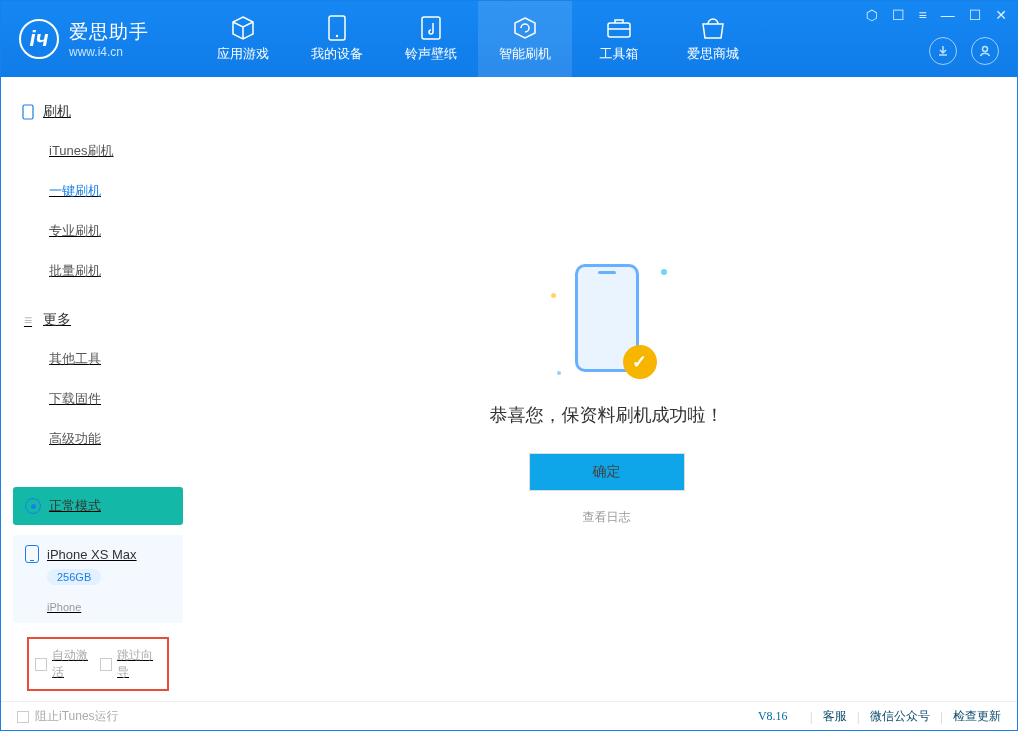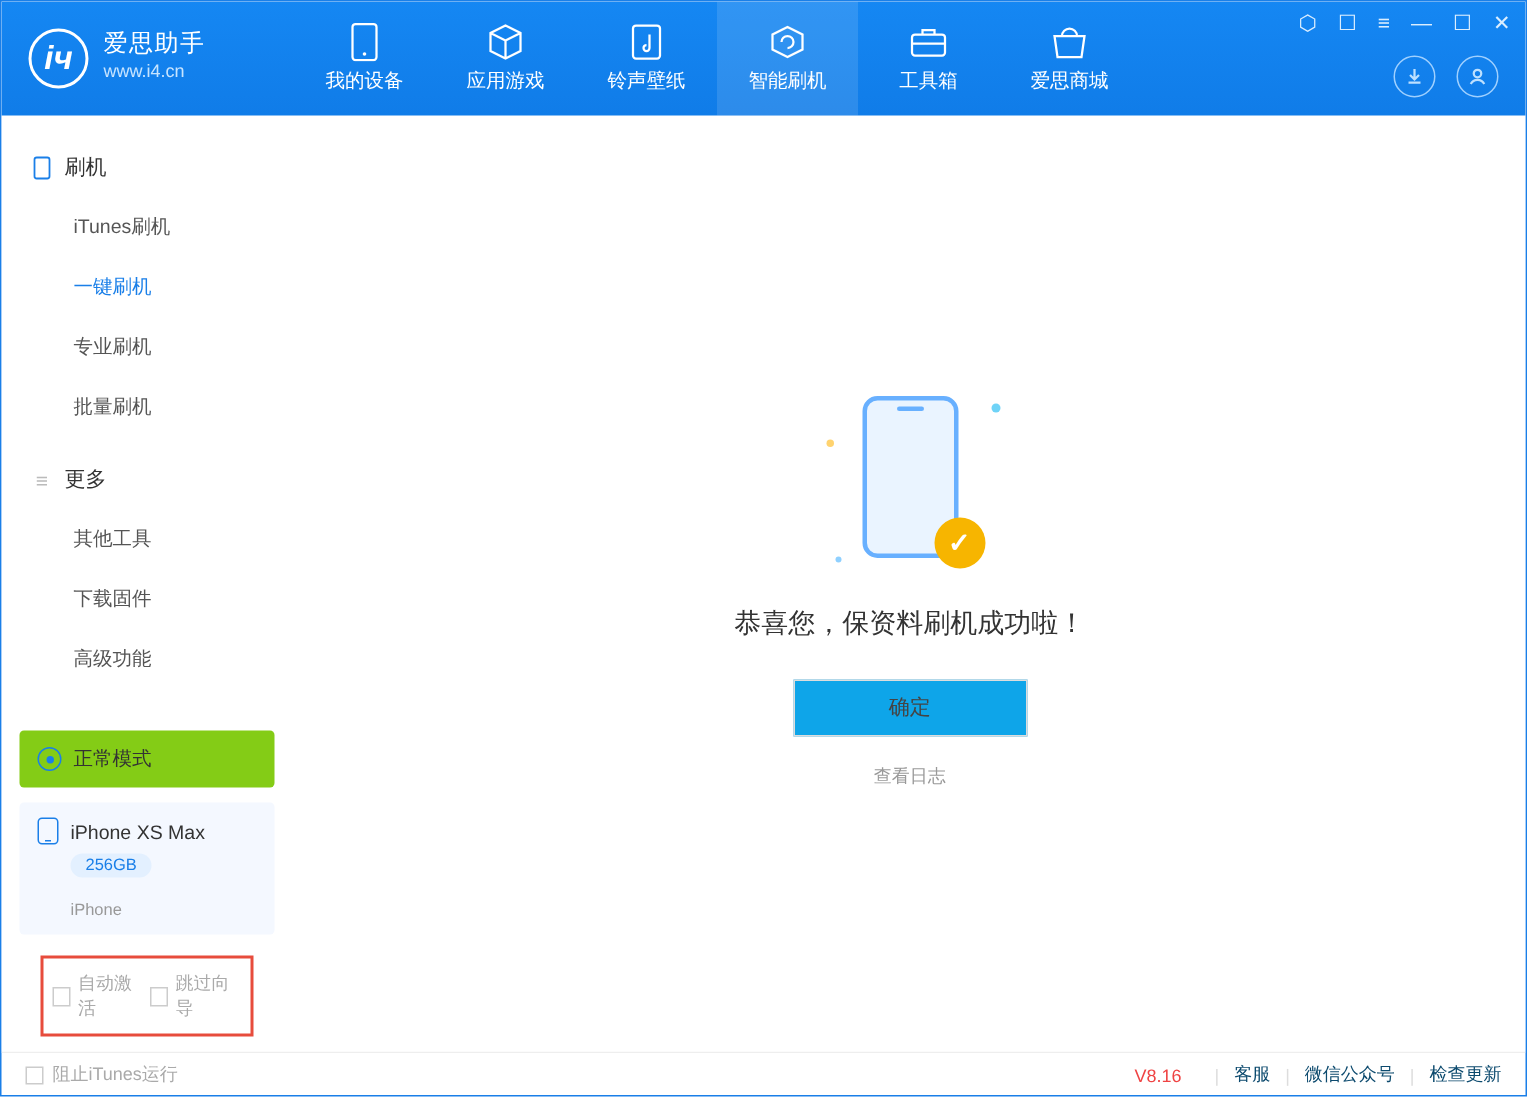--- a/index.html
+++ b/index.html
@@ -4,40 +4,40 @@
 <style>
 * { margin: 0; padding: 0; box-sizing: border-box; font-family: "Microsoft YaHei", Arial, sans-serif; }
 body { background: #fff; width: 1018px; height: 731px; overflow: hidden; border: 1px solid #1a7fe8; }
 
 
 .header { height: 76px; background: linear-gradient(to bottom, #1587f3, #107ce8); display: flex; align-items: center; position: relative; }
 .window-controls { position: absolute; top: 6px; right: 10px; display: flex; gap: 14px; color: #dbeeff; font-size: 14px; }
 .window-controls span { cursor: pointer; }
 .logo-area { display: flex; align-items: flex-start; padding: 0 18px; gap: 10px; min-width: 195px; }
 .logo-circle { width: 40px; height: 40px; border: 2.5px solid #fff; border-radius: 50%; display: flex; align-items: center; justify-content: center; color: #fff; font-weight: bold; font-size: 22px; font-style: italic; }
-.logo-text .title { color: #fff; font-size: 16px; font-weight: 500; letter-spacing: 1px; }
+.logo-text .title { color: #fff; font-size: 19px; font-weight: 500; letter-spacing: 1px; }
 .logo-text .subtitle { color: #c7e4ff; font-size: 12px; }
 .tabs { display: flex; height: 100%; }
 .tab { width: 94px; display: flex; flex-direction: column; align-items: center; justify-content: center; gap: 4px; color: #fff; font-size: 13px; cursor: pointer; }
 .tab.active { background: rgba(255,255,255,0.12); }
 .tab-icon { width: 26px; height: 26px; display: flex; align-items: center; justify-content: center; }
 .header-right { position: absolute; right: 18px; bottom: 12px; display: flex; gap: 14px; }
 .header-right .circ { width: 28px; height: 28px; border: 1.5px solid #9fd0ff; border-radius: 50%; display: flex; align-items: center; justify-content: center; color: #bde0ff; cursor: pointer; }
 
 
 .body { display: flex; height: 624px; }
-.sidebar { width: 195px; background: #fff; border-right: 1px solid transparent; display: flex; flex-direction: column; }
+.sidebar { width: 195px; background: #fff; border-right: 1px solid transparent; display: flex; flex-direction: column; text-decoration: underline; }
 .side-content { flex: 1; padding-top: 16px; }
 .section-header { display: flex; align-items: center; gap: 8px; padding: 10px 20px; font-size: 14px; color: #333; font-weight: 500; }
 .section-header .ico { width: 14px; height: 14px; display: inline-flex; align-items: center; justify-content: center; color: #1a7fe8; }
 .menu-item { padding: 11px 20px 11px 48px; font-size: 13px; color: #555; cursor: pointer; }
 .menu-item.active { color: #1a7fe8; }
 
 .device-area { padding: 10px 12px 0; }
-.mode-box { background: #84cc16; border-radius: 3px; padding: 10px 12px; display: flex; align-items: center; gap: 8px; font-size: 13px; color: #333; margin-bottom: 10px; }
+.mode-box { background: #14b8a6; border-radius: 3px; padding: 10px 12px; display: flex; align-items: center; gap: 8px; font-size: 13px; color: #333; margin-bottom: 10px; }
 .mode-box .dot { width: 16px; height: 16px; border: 1.5px solid #1a7fe8; border-radius: 50%; display: inline-flex; align-items: center; justify-content: center; }
 .mode-box .dot::after { content: ""; width: 5px; height: 5px; border-radius: 50%; background: #1a7fe8; }
 .device-box { background: #f4f8ff; border-radius: 3px; padding: 10px 12px; }
 .device-box .name { display: flex; align-items: center; gap: 8px; font-size: 13px; color: #333; font-weight: 500; }
 .device-box .phone-icon { width: 14px; height: 18px; border: 1.5px solid #1a7fe8; border-radius: 3px; position: relative; }
 .device-box .phone-icon::after { content: ""; position: absolute; bottom: 1px; left: 50%; transform: translateX(-50%); width: 4px; height: 1.5px; background: #1a7fe8; }
 .capacity { display: inline-block; margin-top: 6px; background: #e3f0ff; color: #1a7fe8; font-size: 11px; padding: 2px 10px; border-radius: 10px; margin-left: 22px; }
 .device-box .sub { font-size: 11px; color: #999; margin-left: 22px; margin-top: 16px; }
 
 .options-row { margin: 14px 26px 10px; border: 2px solid #e74c3c; padding: 8px 6px; display: flex; gap: 4px; }
@@ -58,21 +58,21 @@
 .ok-btn { width: 156px; height: 38px; border: 1px solid #ddd; background: #0ea5e9; font-size: 14px; color: #444; cursor: pointer; margin-bottom: 18px; }
 .log-link { font-size: 12px; color: #999; cursor: pointer; }
 
 
 .statusbar { height: 30px; border-top: 1px solid #eee; display: flex; padding: 0 16px; font-size: 12px; color: #aaa; }
 .statusbar .left { display: flex; align-items: center; gap: 6px; }
 .statusbar .left .box { width: 12px; height: 12px; border: 1px solid #ccc; }
 .statusbar .right { margin-left: auto; display: flex; align-items: center; gap: 10px; }
 .statusbar .right .link { color: #0c4a6e; cursor: pointer; }
 .statusbar .right .sep { color: #ddd; }
-.statusbar .ver { color: #ef4444; margin-right: 12px; }
+.statusbar .ver { color: #0369a1; margin-right: 12px; font-family: Liberation Serif, serif; }
 </style>
 </head>
 <body>
 
 <div class="header">
   <div class="window-controls">
     <span>⬡</span>
     <span>☐</span>
     <span>≡</span>
     <span>—</span>
@@ -82,34 +82,34 @@
   <div class="logo-area">
     <div class="logo-circle">iч</div>
     <div class="logo-text">
       <div class="title">爱思助手</div>
       <div class="subtitle">www.i4.cn</div>
     </div>
   </div>
   <div class="tabs">
     <div class="tab">
       <div class="tab-icon">
+          <svg width="26" height="26" viewBox="0 0 26 26">
+            <path d="M13 2 L23 7 L23 19 L13 24 L3 19 L3 7 Z M3 7 L13 12 L23 7 M13 12 L13 24" fill="none" stroke="#fff" stroke-width="1.5"></path>
+          </svg>
+        </div>
+      <span>应用游戏</span>
+    </div>
+    <div class="tab">
+      <div class="tab-icon">
           <svg width="22" height="26" viewBox="0 0 22 26">
             <rect x="3" y="1" width="16" height="24" rx="2" fill="none" stroke="#fff" stroke-width="1.5"></rect>
             <circle cx="11" cy="21" r="1.2" fill="#fff"></circle>
           </svg>
         </div>
       <span>我的设备</span>
-    </div>
-    <div class="tab">
-      <div class="tab-icon">
-          <svg width="26" height="26" viewBox="0 0 26 26">
-            <path d="M13 2 L23 7 L23 19 L13 24 L3 19 L3 7 Z M3 7 L13 12 L23 7 M13 12 L13 24" fill="none" stroke="#fff" stroke-width="1.5"></path>
-          </svg>
-        </div>
-      <span>应用游戏</span>
     </div>
     <div class="tab">
       <div class="tab-icon">
           <svg width="24" height="26" viewBox="0 0 24 26">
             <rect x="3" y="2" width="18" height="22" rx="2" fill="none" stroke="#fff" stroke-width="1.5"></rect>
             <path d="M14 8 L14 17 A2 2 0 1 1 12 15" fill="none" stroke="#fff" stroke-width="1.5"></path>
           </svg>
         </div>
       <span>铃声壁纸</span>
     </div>

